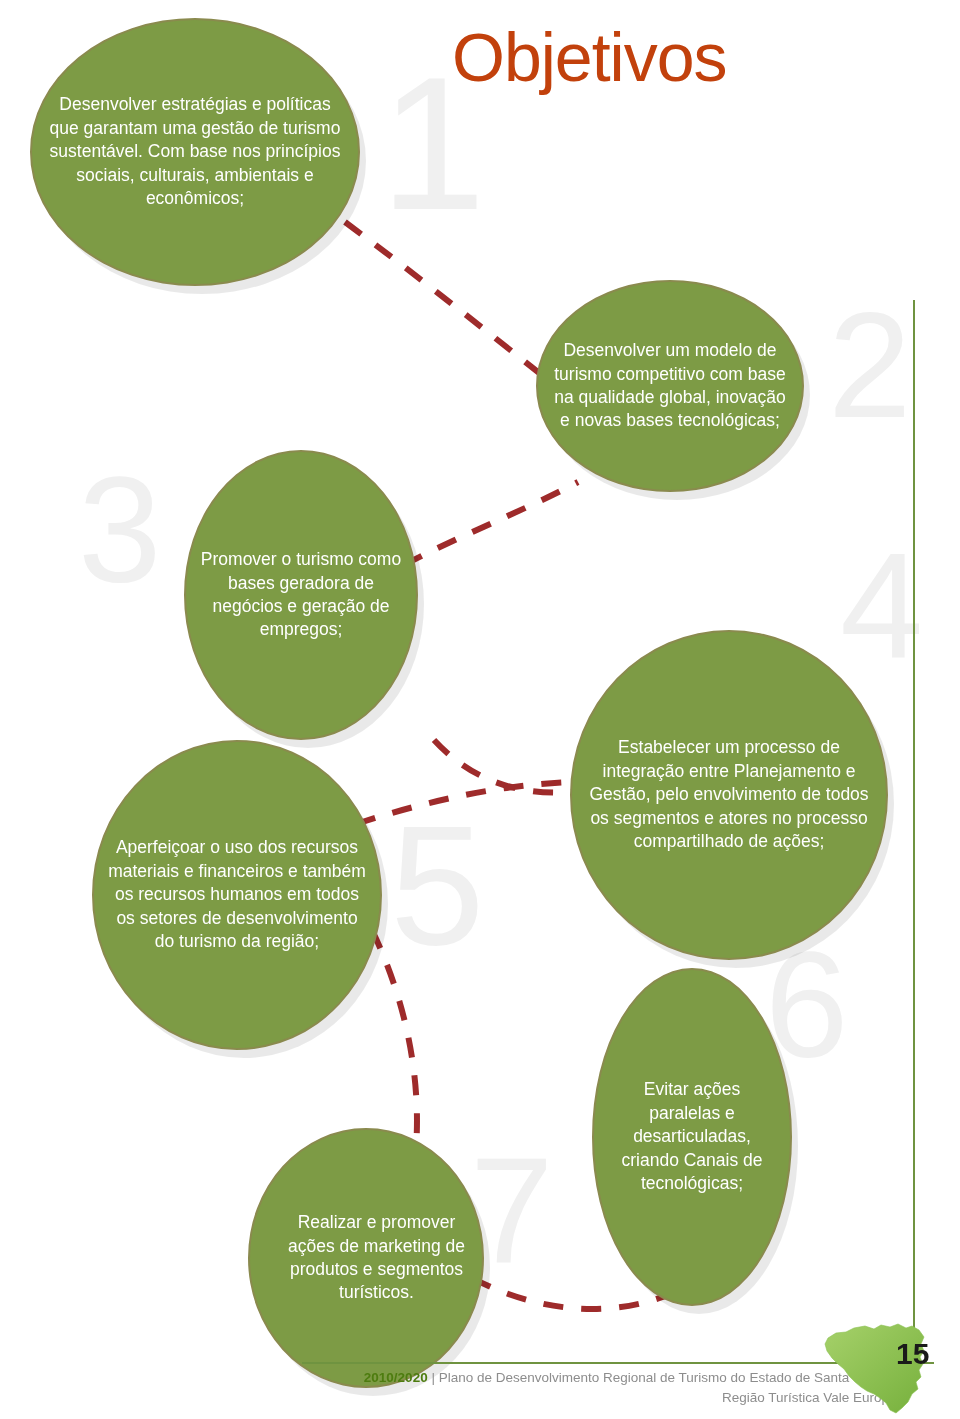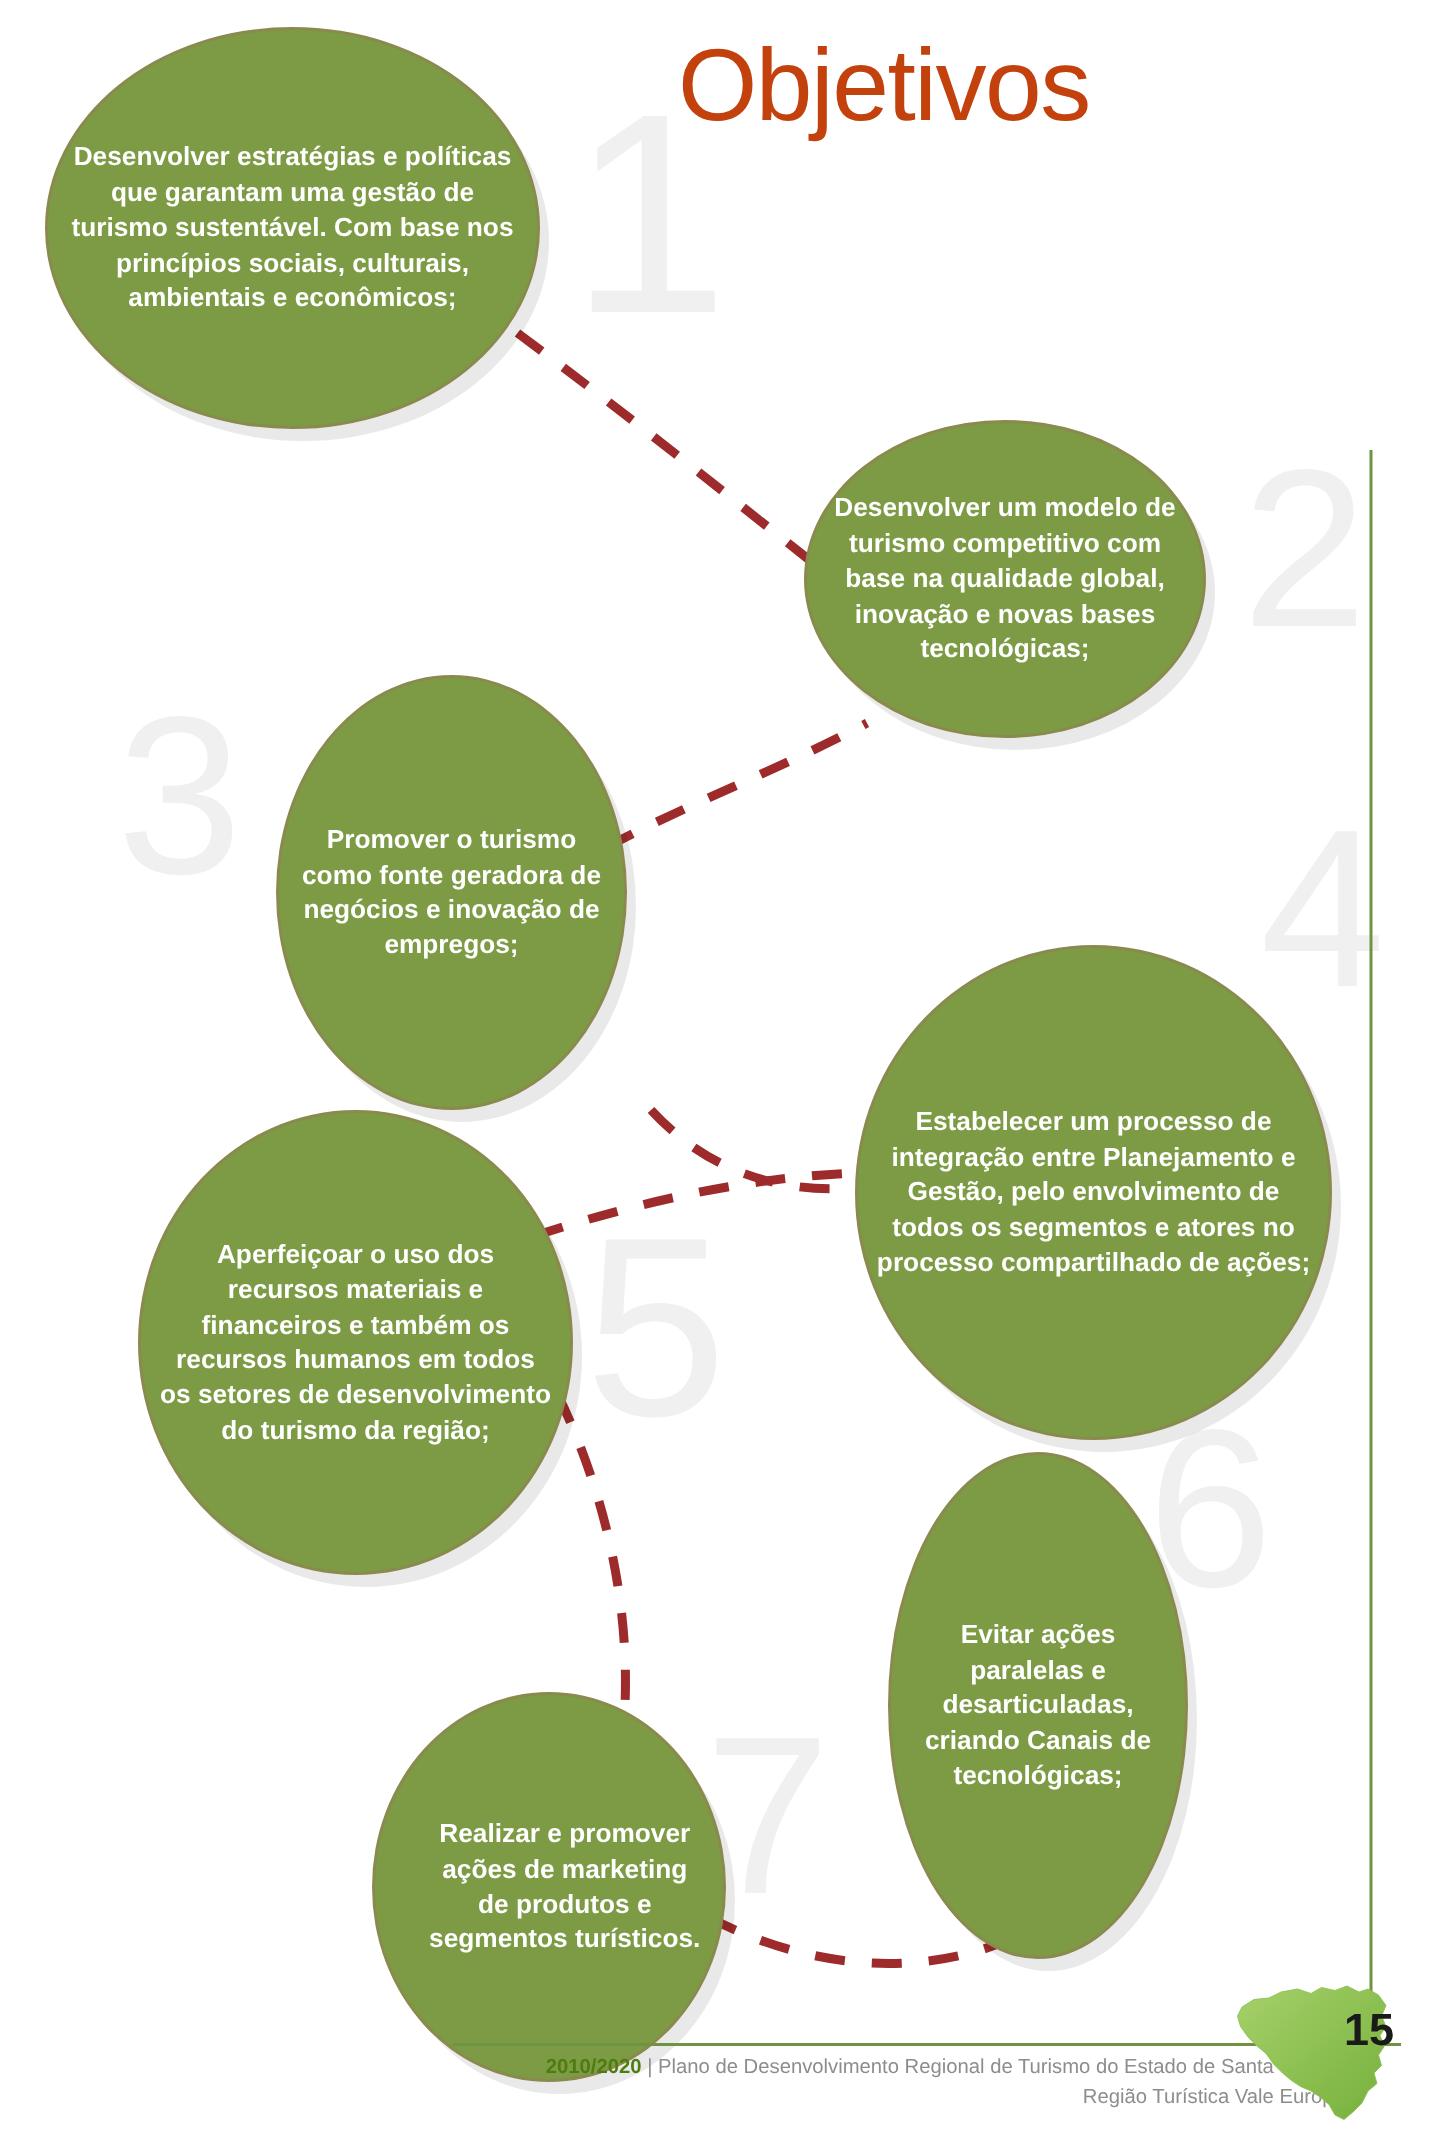--- a/index.html
+++ b/index.html
@@ -83,21 +83,21 @@
     display: flex;
     align-items: center;
     justify-content: center;
     text-align: center;
     z-index: 4;
     box-shadow: 7px 9px 0 -1px rgba(0,0,0,0.085);
   }
   .bubble .txt {
     padding: 0 12px;
     line-height: 1.34;
-    font-weight: 700;
+    font-weight: 400;
     font-family: "Liberation Sans", sans-serif;
   }
 
   
   .footer-rule {
     position: absolute;
     height: 2px;
     background: #6f9340;
     z-index: 5;
   }
@@ -168,21 +168,21 @@
 
   <div class="bubble" style="left:30px; top:18px; width:330px; height:268px;">
     <div class="txt" style="font-size:17.5px;">Desenvolver estratégias e políticas que garantam uma gestão de turismo sustentável. Com base nos princípios  sociais, culturais, ambientais e econômicos;</div>
   </div>
 
   <div class="bubble" style="left:536px; top:280px; width:268px; height:212px;">
     <div class="txt" style="font-size:17.5px;">Desenvolver um modelo de turismo competitivo com base na qualidade global, inovação e novas bases tecnológicas;</div>
   </div>
 
   <div class="bubble" style="left:184px; top:450px; width:234px; height:290px;">
-    <div class="txt" style="font-size:17.5px;">Promover o turismo como fonte geradora de negócios e inovação de empregos;</div>
+    <div class="txt" style="font-size:17.5px;">Promover o turismo como bases geradora de negócios e geração de empregos;</div>
   </div>
 
   <div class="bubble" style="left:570px; top:630px; width:318px; height:330px;">
     <div class="txt" style="font-size:17.5px;">Estabelecer um processo de integração entre Planejamento e Gestão, pelo envolvimento de todos os segmentos e atores no processo compartilhado de ações;</div>
   </div>
 
   <div class="bubble" style="left:92px; top:740px; width:290px; height:310px;">
     <div class="txt" style="font-size:17.5px;">Aperfeiçoar o uso dos recursos materiais e financeiros e também os recursos humanos em todos os setores de desenvolvimento do turismo da região;</div>
   </div>
 

